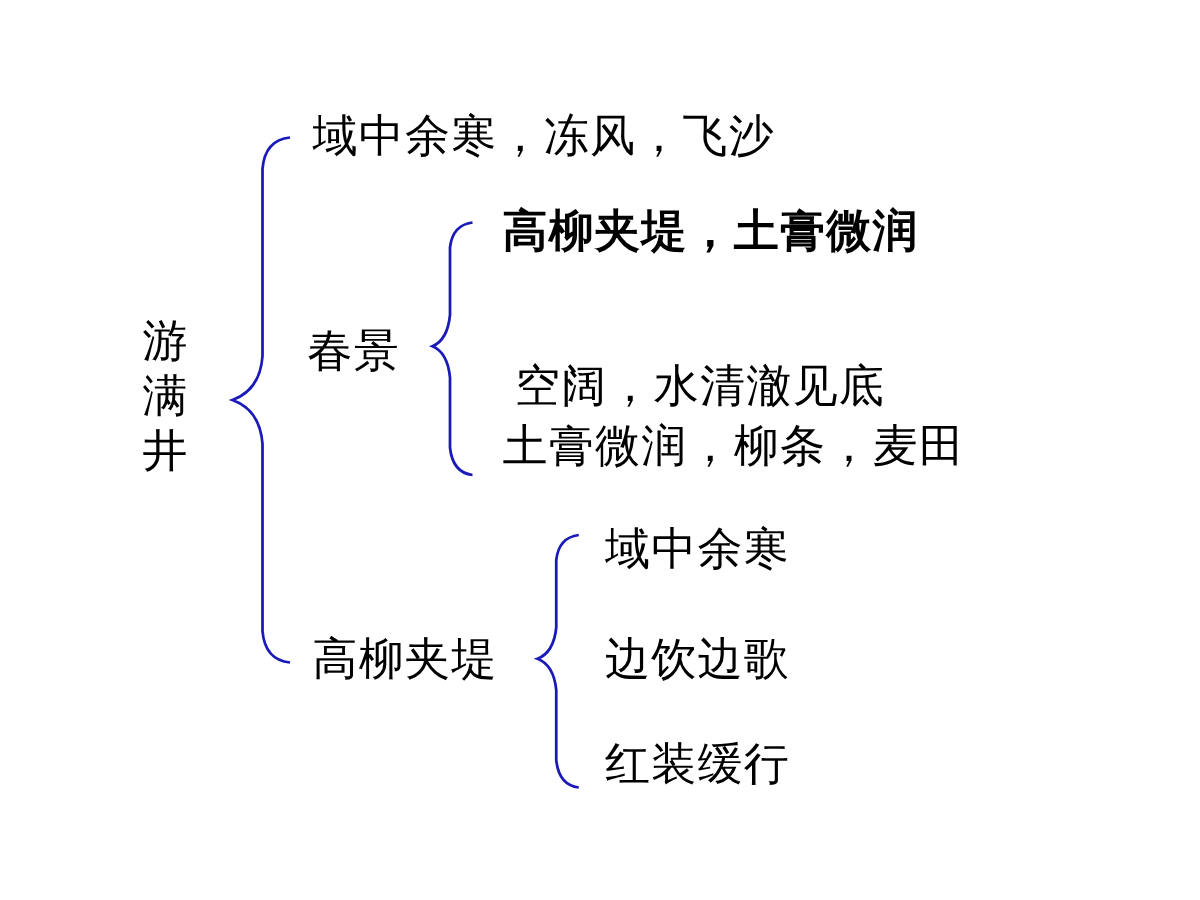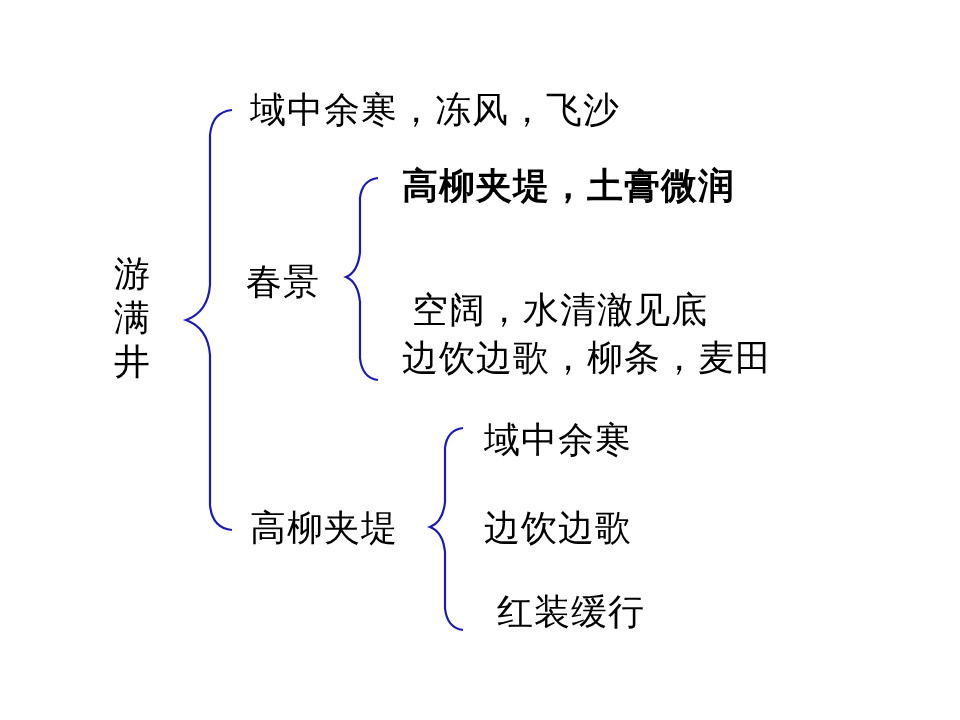--- a/index.html
+++ b/index.html
@@ -27,18 +27,18 @@
   <span>游</span>
   <span>满</span>
   <span>井</span>
 </div>
 
 <div class="txt" style="left:250px; top:90px;text-align:center;">域中余寒，冻风，飞沙</div>
 
 <div class="txt" style="left:246px; top:262px;">春景</div>
 <div class="txt" style="left:402px; top:166px;font-weight:bold;">高柳夹堤，土膏微润</div>
 <div class="txt" style="left:412px; top:252px;margin-top:38px;">空阔，水清澈见底</div>
-<div class="txt" style="left:402px; top:338px;">边饮边歌，柳条，麦田</div>
+<div class="txt" style="left:402px; top:338px;">土膏微润，柳条，麦田</div>
 
 <div class="txt" style="left:250px; top:508px;">高柳夹堤</div>
 <div class="txt" style="left:484px; top:420px;">域中余寒</div>
 <div class="txt" style="left:484px; top:508px;text-align:center;">边饮边歌</div>
-<div class="txt" style="left:484px; top:592px;margin-left:13px;">红装缓行</div>
+<div class="txt" style="left:484px; top:592px;">红装缓行</div>
 
 </body></html>

